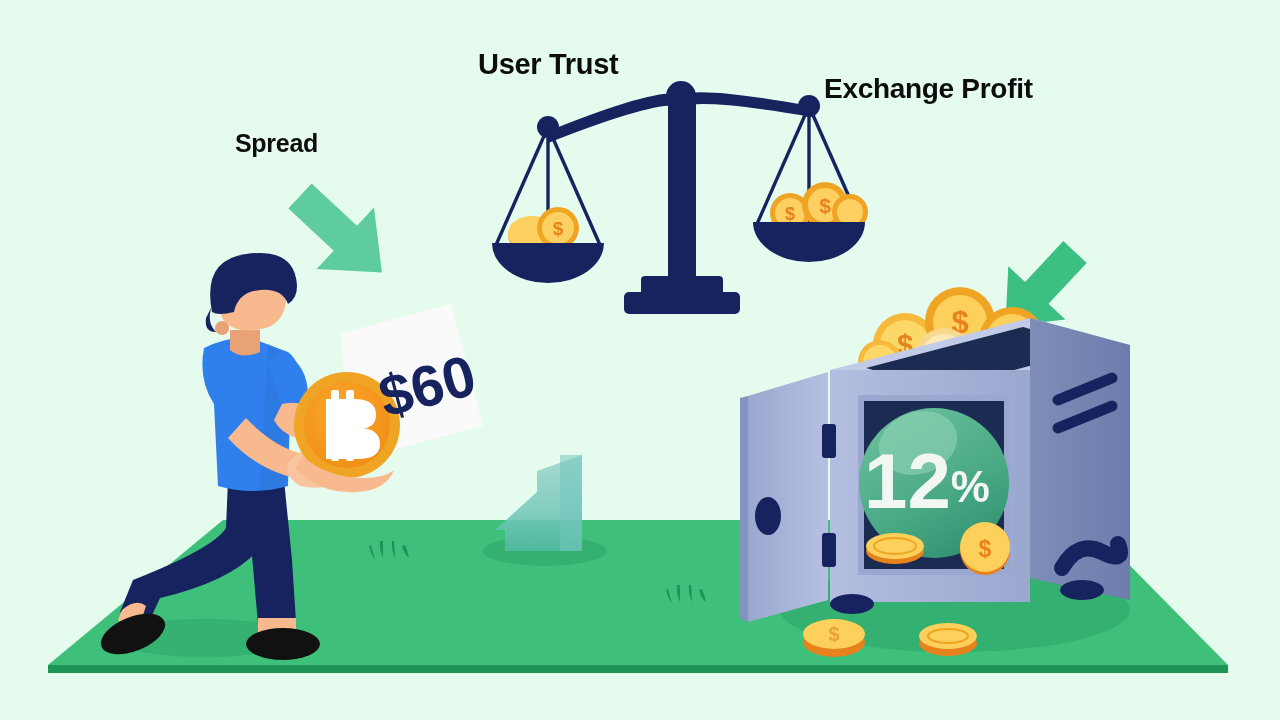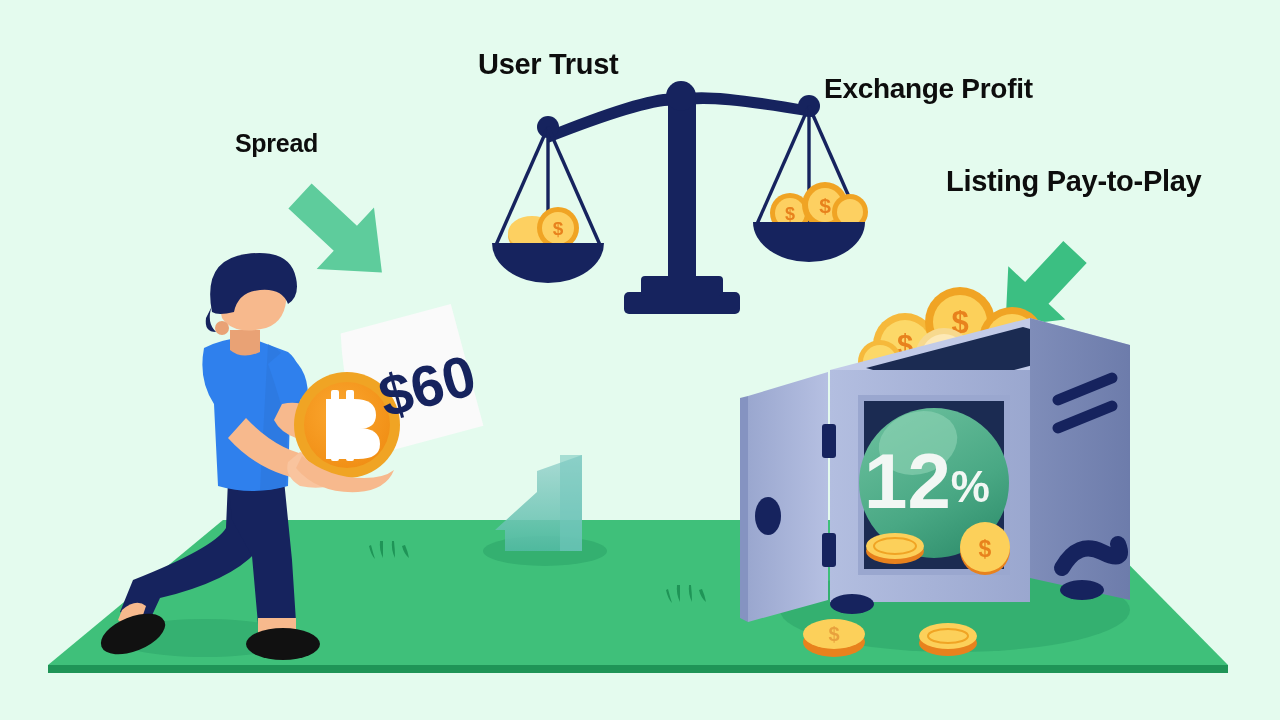--- a/index.html
+++ b/index.html
@@ -292,15 +292,14 @@
       </g>
     </g>
   </svg>
 
   <div class="label" id="label-spread">Spread</div>
 
   <div class="label" id="label-user-trust">User Trust</div>
 
   <div class="label" id="label-exchange">Exchange Profit</div>
 
-  <div class="label" id="label-listing">Listing Pay-to-Play</div>
 
 </div>
 
 </body></html>

